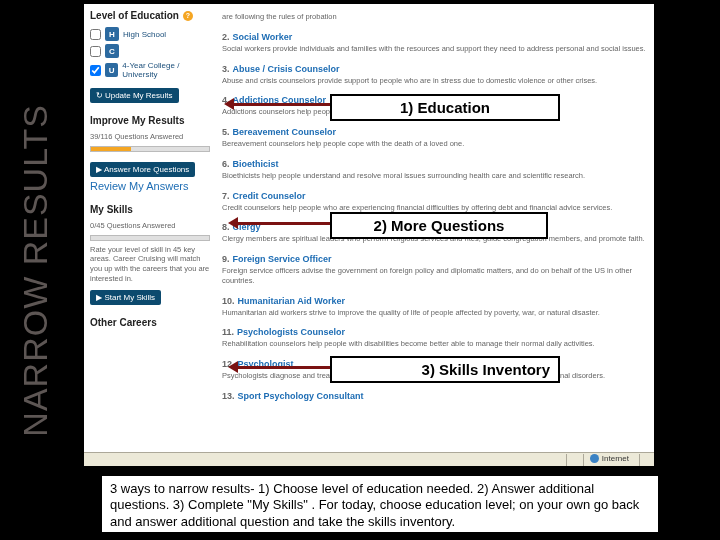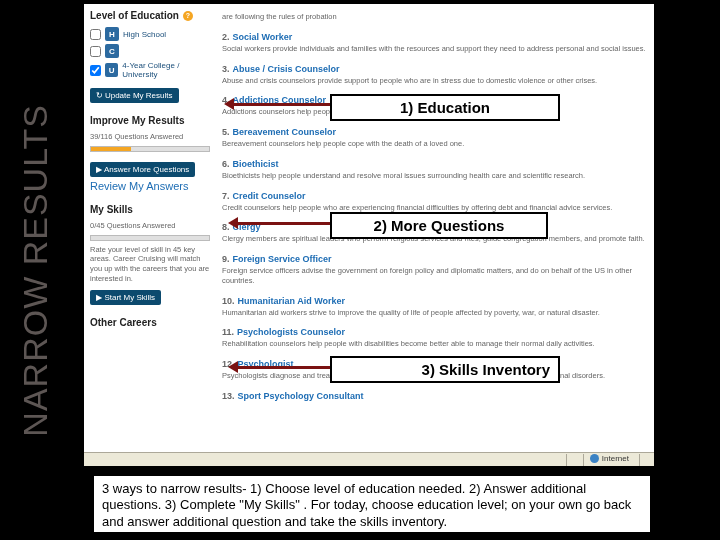--- a/index.html
+++ b/index.html
@@ -43,21 +43,21 @@
   .callout.c1 { left:330px; top:94px; width:230px; text-align:center;}
   .callout.c2 { left:330px; top:212px; width:218px; text-align:center;}
   .callout.c3 { left:330px; top:356px; width:230px; text-align:right;}
 
   .arrow { position:absolute; height:3px; background:#7a1212; z-index:8; }
   .arrow::before { content:""; position:absolute; left:-10px; top:-5px; border:6px solid transparent; border-right:10px solid #7a1212; }
   .a1 { left:228px; top:103px; width:102px; }
   .a2 { left:232px; top:222px; width:98px; }
   .a3 { left:232px; top:366px; width:98px; }
 
-  .caption { position:absolute; left:92px; top:474px; width:560px; height:60px; background:#fff; border:2.5px solid #000; padding:5px 8px; font-size:13px; line-height:1.25; color:#000; z-index:10;}
+  .caption { position:absolute; left:100px; top:474px; width:560px; height:60px; background:#fff; border:2.5px solid #000; padding:5px 8px; font-size:13px; line-height:1.25; color:#000; z-index:10;}
 </style>
 </head>
 <body>
 
 <div class="slide-area">
 
   <div class="vertical-title-wrap">
     <div class="txt">NARROW RESULTS</div>
   </div>
 

